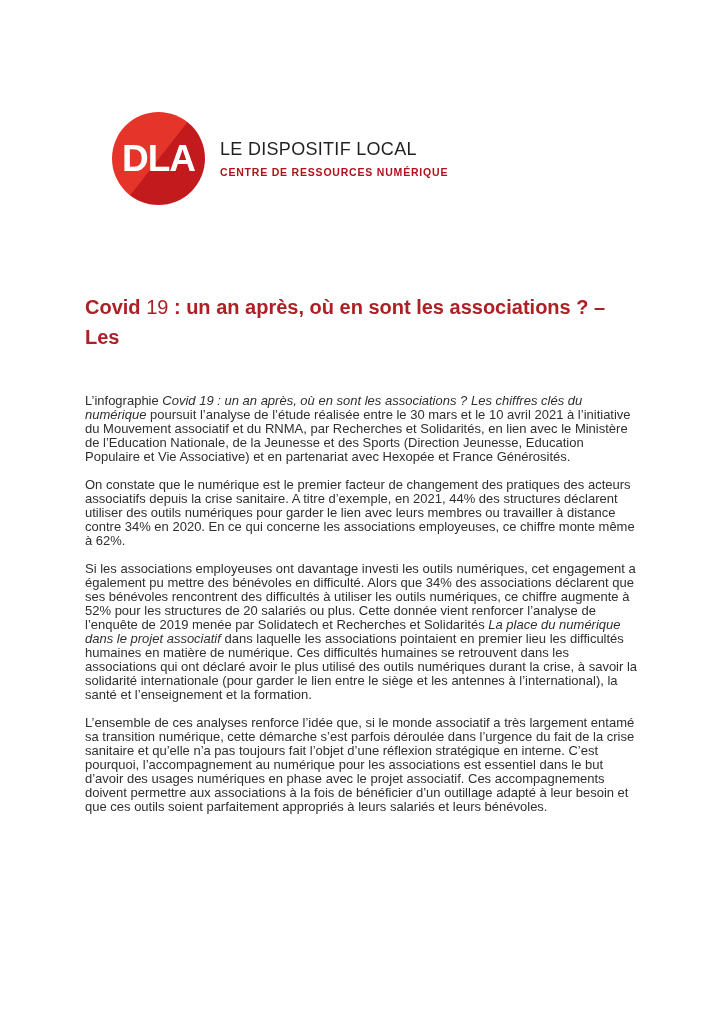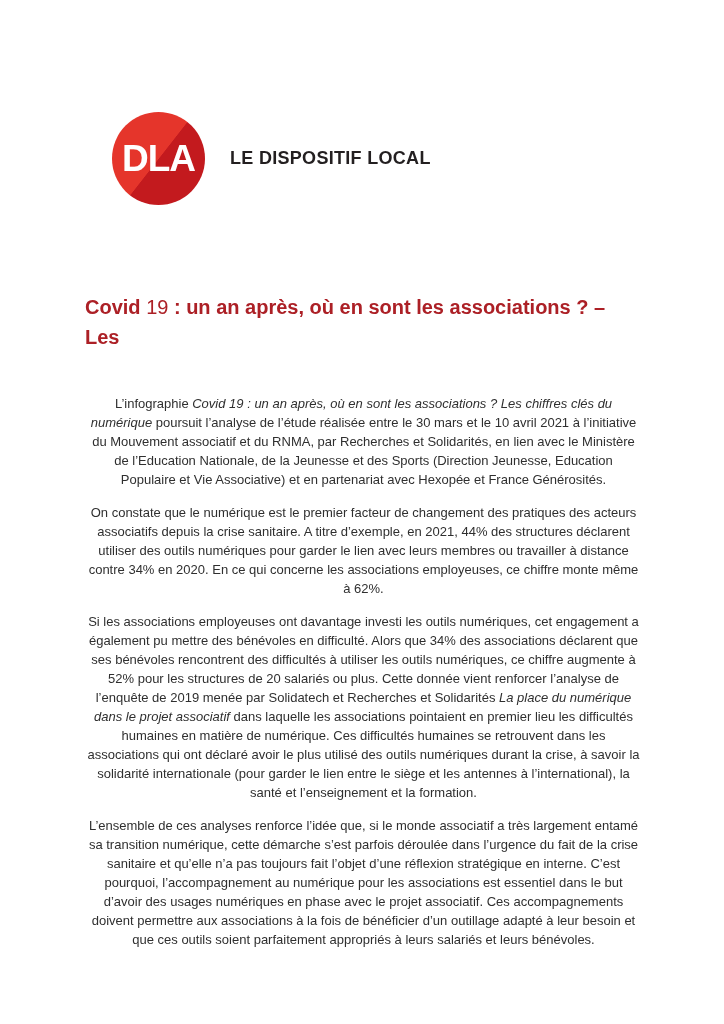--- a/index.html
+++ b/index.html
@@ -11,40 +11,40 @@
     font-family: "Liberation Sans", sans-serif;
     position: relative;
     overflow: hidden;
   }
   .brand {
     position: absolute;
     left: 112px;
     top: 112px;
     display: flex;
     align-items: center;
-    gap: 25px;
+    gap: 15px;
   }
   .logo {
     width: 93px;
     height: 93px;
     border-radius: 50%;
     background: linear-gradient(128deg, #e5352b 0%, #e5352b 50%, #c31a1e 50.5%, #c31a1e 100%);
     color: #ffffff;
     font-weight: 700;
     font-size: 37px;
     letter-spacing: -1px;
     display: flex;
     align-items: center;
     justify-content: center;
     flex: 0 0 auto;
   }
   .brand-text { display: flex; flex-direction: column; }
   .org {
     font-size: 18px;
-    font-weight: 700;
+    font-weight: 400;
     color: #231f20;
     line-height: 21px;
     letter-spacing: 0.3px;
     white-space: nowrap;
   }
   .subtitle {
     margin-top: 6px;
     font-size: 10.5px;
     font-weight: 700;
     color: #b0121c;
@@ -62,35 +62,35 @@
     font-size: 20px;
     font-weight: 700;
     color: #ac2026;
     line-height: 30px;
   }
   h1 .t-line { display: block; }
   h1 .num { font-weight: 400; }
   p {
     margin: 0 0 14px 0;
     font-size: 13px;
-    line-height: 19px;
+    line-height: 14px;
     color: #2f2f2f;
-    text-align: center;
   }
   .it { font-style: italic; }
 </style>
 </head>
 <body>
 
 <header class="brand">
   <div class="logo">
     <span>DLA</span>
   </div>
   <div class="brand-text">
     <div class="org">LE DISPOSITIF LOCAL</div>
+    <div class="subtitle">CENTRE DE RESSOURCES NUMÉRIQUE</div>
   </div>
 </header>
 
 <main>
   <h1>
     <span class="t-line"><span>Covid </span><span class="num">19</span><span> : un an après, où en sont les associations ? – Les</span></span>
   </h1>
 
   <p><span>L’infographie </span><span class="it">Covid 19 : un an après, où en sont les associations ? Les chiffres clés du numérique</span><span> poursuit l’analyse de l’étude réalisée entre le 30 mars et le 10 avril 2021 à l’initiative du Mouvement associatif et du RNMA, par Recherches et Solidarités, en lien avec le Ministère de l’Education Nationale, de la Jeunesse et des Sports (Direction Jeunesse, Education Populaire et Vie Associative) et en partenariat avec Hexopée et France Générosités.</span></p>
 

